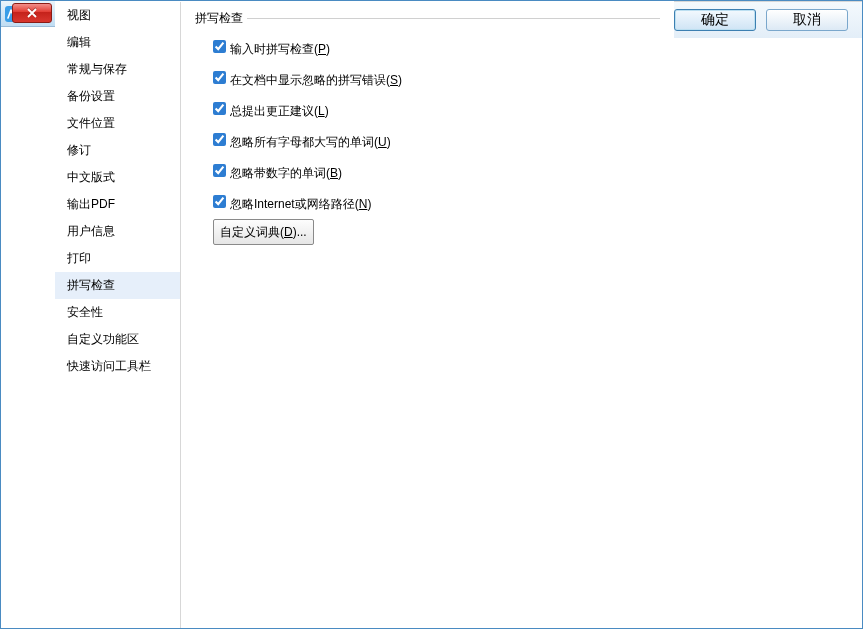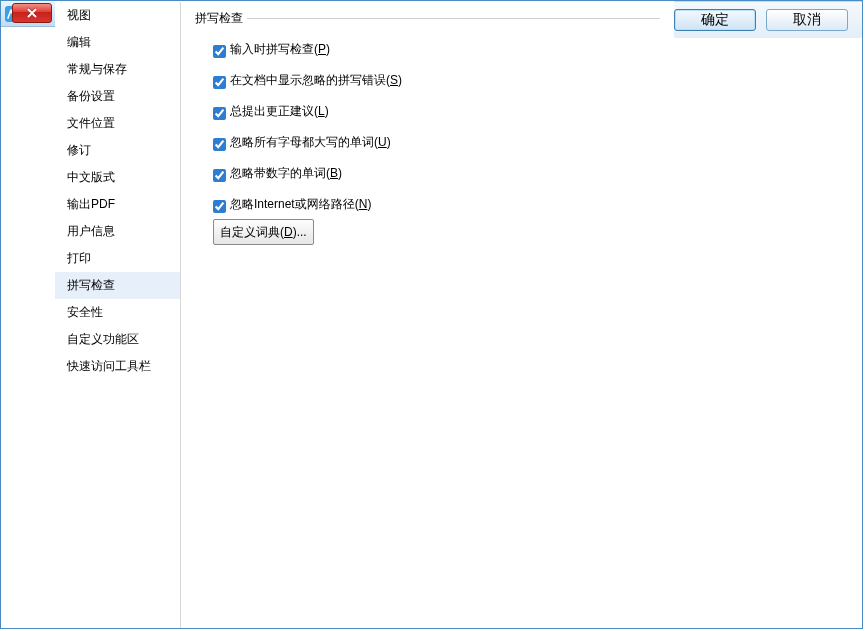--- a/index.html
+++ b/index.html
@@ -68,21 +68,21 @@
     margin-bottom:4px;
   }
   .group-label .gl-text{white-space:nowrap;margin-right:4px;}
   .group-label .gl-line{
     flex:1;height:1px;background:#d0d0d0;
   }
   .options{
     padding-left:18px;
   }
   .opt-row{
-    display:flex;align-items:flex-end;
+    display:flex;align-items:flex-start;
     height:18px;line-height:18px;
     margin-bottom:0px;
     margin-top:13px;
   }
   .opt-row input[type=checkbox]{
     margin:0 4px 0 0;
     width:13px;height:13px;
     accent-color:#2d7dd2;
   }
   .opt-row label{cursor:default;}

